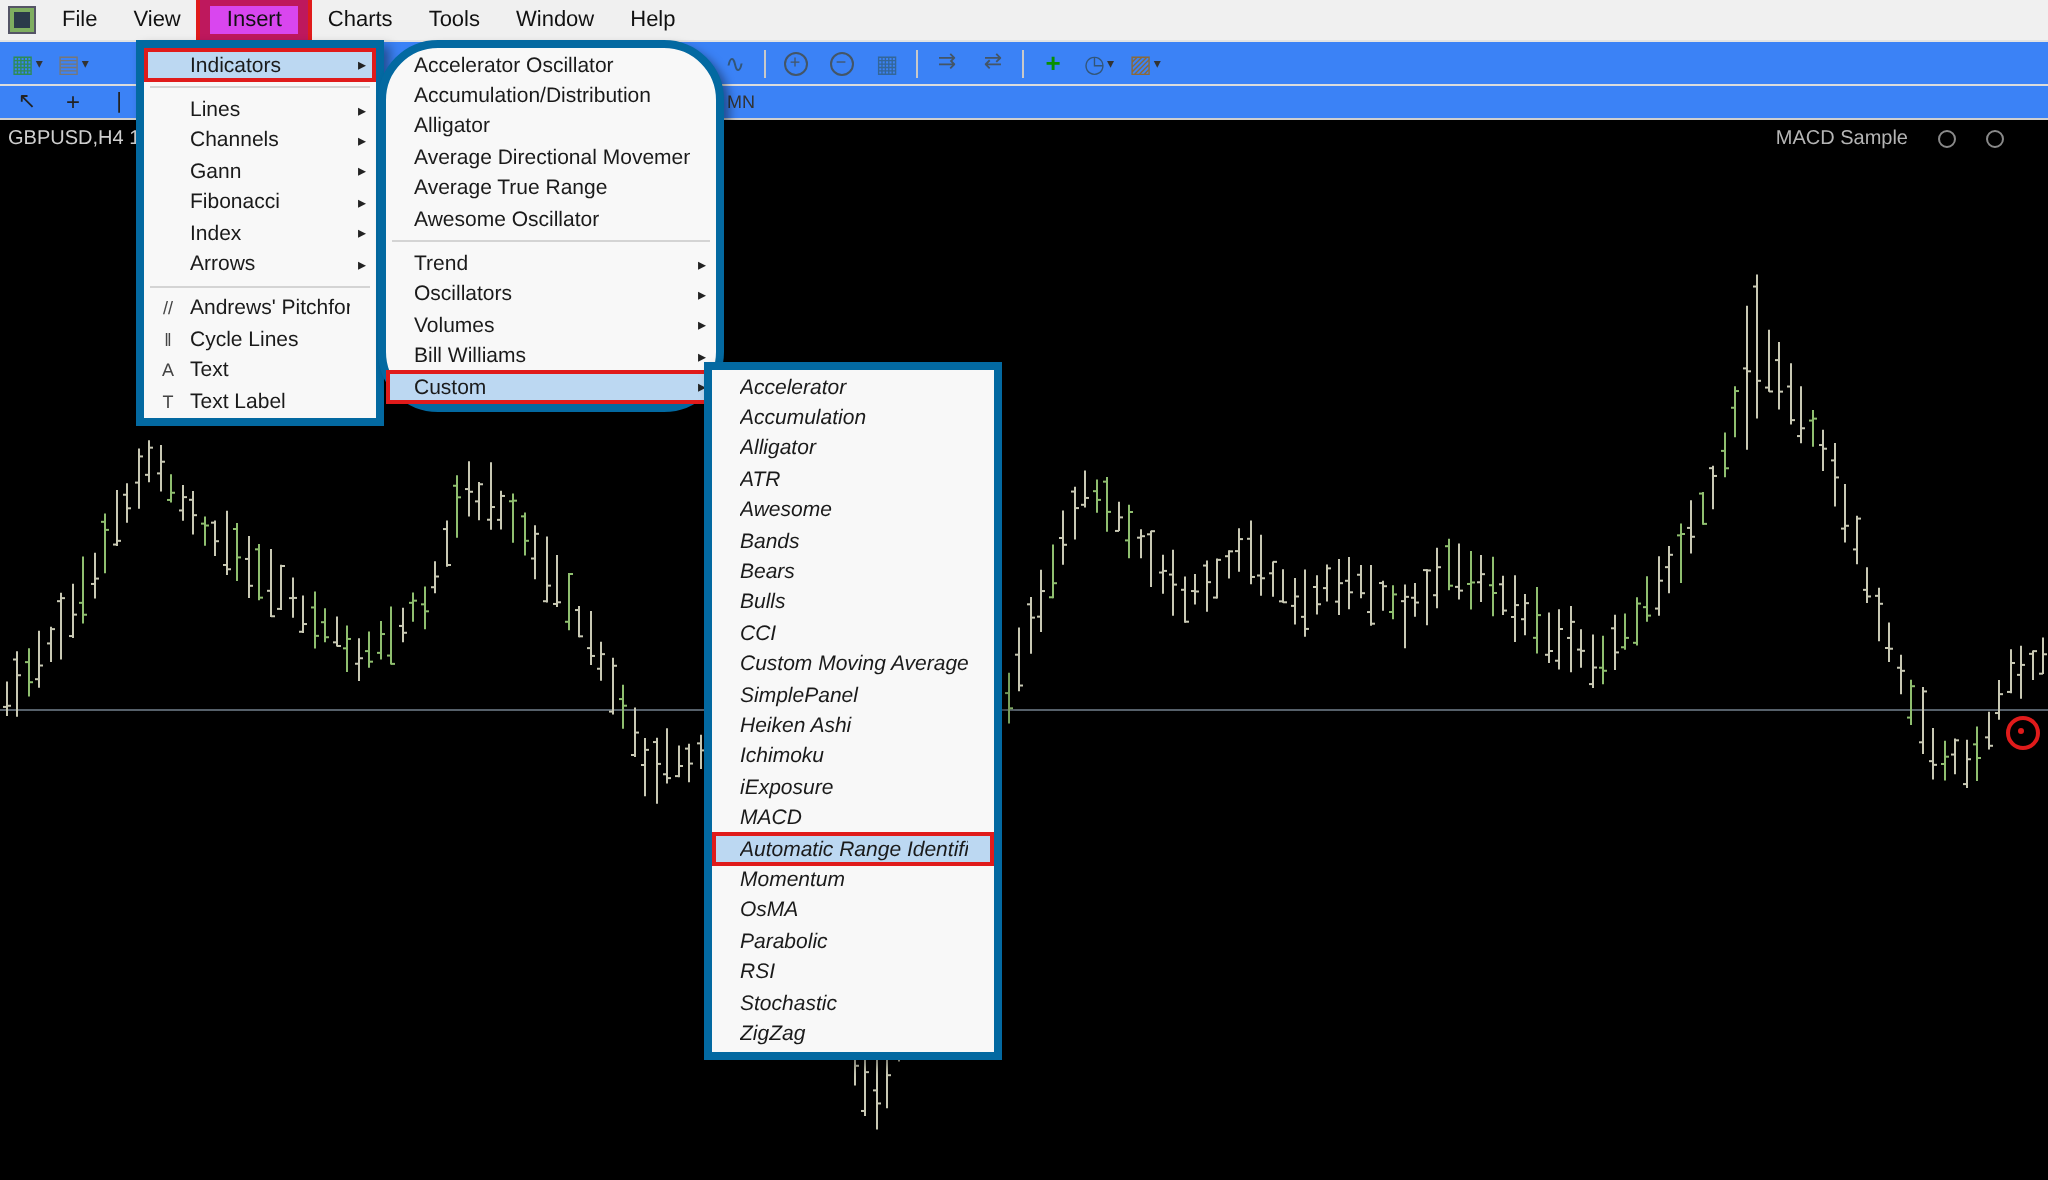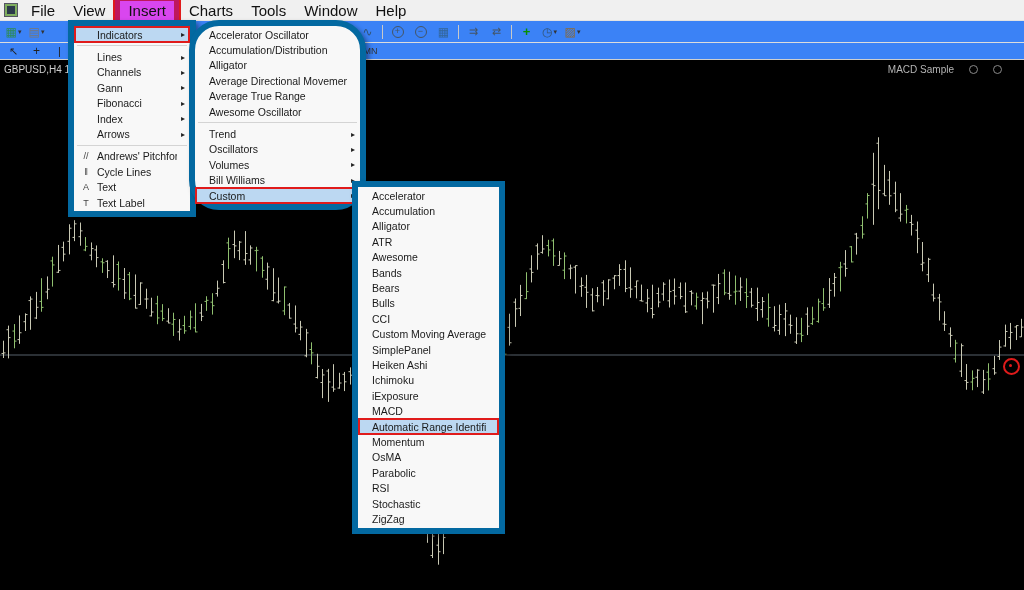--- a/index.html
+++ b/index.html
@@ -1,21 +1,21 @@
 <!DOCTYPE html>
 <html><head>
 <meta charset="utf-8">
 <style>
   html,body{margin:0;padding:0;background:#888;}
   .app{position:relative;width:1024px;height:590px;overflow:hidden;background:#000;
        font-family:"Liberation Sans",sans-serif;-webkit-font-smoothing:antialiased;}
 
   
   .menubar{position:relative;height:20px;background:#f0f0f0;display:flex;align-items:center;
-           font-size:15px;color:#111;border-bottom:1px solid #e3e3e3;z-index:5;}
+           font-size:11px;color:#111;border-bottom:1px solid #e3e3e3;z-index:5;}
   .appicon{width:12px;height:12px;margin:0 4px 0 4px;background:#2b3a4a;border:1px solid #556;
            box-shadow:inset 0 0 0 2px #7fae60;}
   #menubar-items{display:flex;height:100%;align-items:center;}
   .mb-item{padding:2px 9px;cursor:default;}
   .mb-active{background:#d946ef;border:6px solid #be185d;padding:1px 8px;}
 
   
   .toolbar{position:relative;background:#3b82f6;display:flex;align-items:center;z-index:4;}
   #toolbar1{height:21px;border-bottom:1px solid #dcdcdc;padding-left:2px;}
   #toolbar2{height:16px;border-bottom:1px solid #cfcfcf;padding-left:2px;}
@@ -50,25 +50,25 @@
   .chart{position:relative;width:1024px;height:533px;background:#000;}
   #bars{position:absolute;left:0;top:0;}
   .sym{position:absolute;left:4px;top:4px;font-size:10px;color:#cfcfcf;white-space:nowrap;}
   .indlbl{position:absolute;right:22px;top:4px;font-size:10px;color:#b5b5b5;display:flex;align-items:center;gap:15px;}
   .mini-circ{display:inline-block;width:7px;height:7px;border:1px solid #8a8a8a;border-radius:50%;}
   .marker{position:absolute;right:4px;top:298px;width:13px;height:13px;border:2px solid #e01b1b;
           border-radius:50%;}
   .marker::after{content:"";position:absolute;left:4px;top:4px;width:3px;height:3px;background:#e01b1b;border-radius:50%;}
 
   
-  .menu{position:absolute;background:#f8f8f8;border:6px solid #0369a1;
+  .menu{position:absolute;background:#f8f8f8;border:4px solid #0369a1;
         box-shadow:3px 3px 5px rgba(0,0,0,.4);font-size:10.5px;color:#1a1a1a;padding:1px;z-index:20;}
   .menu-insert{left:68px;top:20px;width:114px;}
   .menu-indicators{left:189px;top:20px;width:163px;border-radius:30px;}
-  .menu-custom{left:352px;top:181px;width:139px;}
+  .menu-custom{left:352px;top:181px;width:139px;font-style:italic;}
   .mi{height:15.4px;display:flex;align-items:center;cursor:default;white-space:nowrap;}
   .menu-insert .mi{padding-left:0;}
   .menu-indicators .mi,.menu-custom .mi{padding-left:13px;}
   .mic{width:22px;text-align:center;font-size:9px;color:#444;flex:0 0 auto;}
   .ml{flex:1;overflow:hidden;}
   .ma{width:12px;font-size:8px;color:#222;flex:0 0 auto;text-align:center;}
   .msep{height:1px;background:#d4d4d4;margin:3px 2px;}
   .hl{background:#bcd8f2;}
   .red-box{outline:2px solid #e01b1b;outline-offset:-1px;position:relative;z-index:2;}
 </style>

